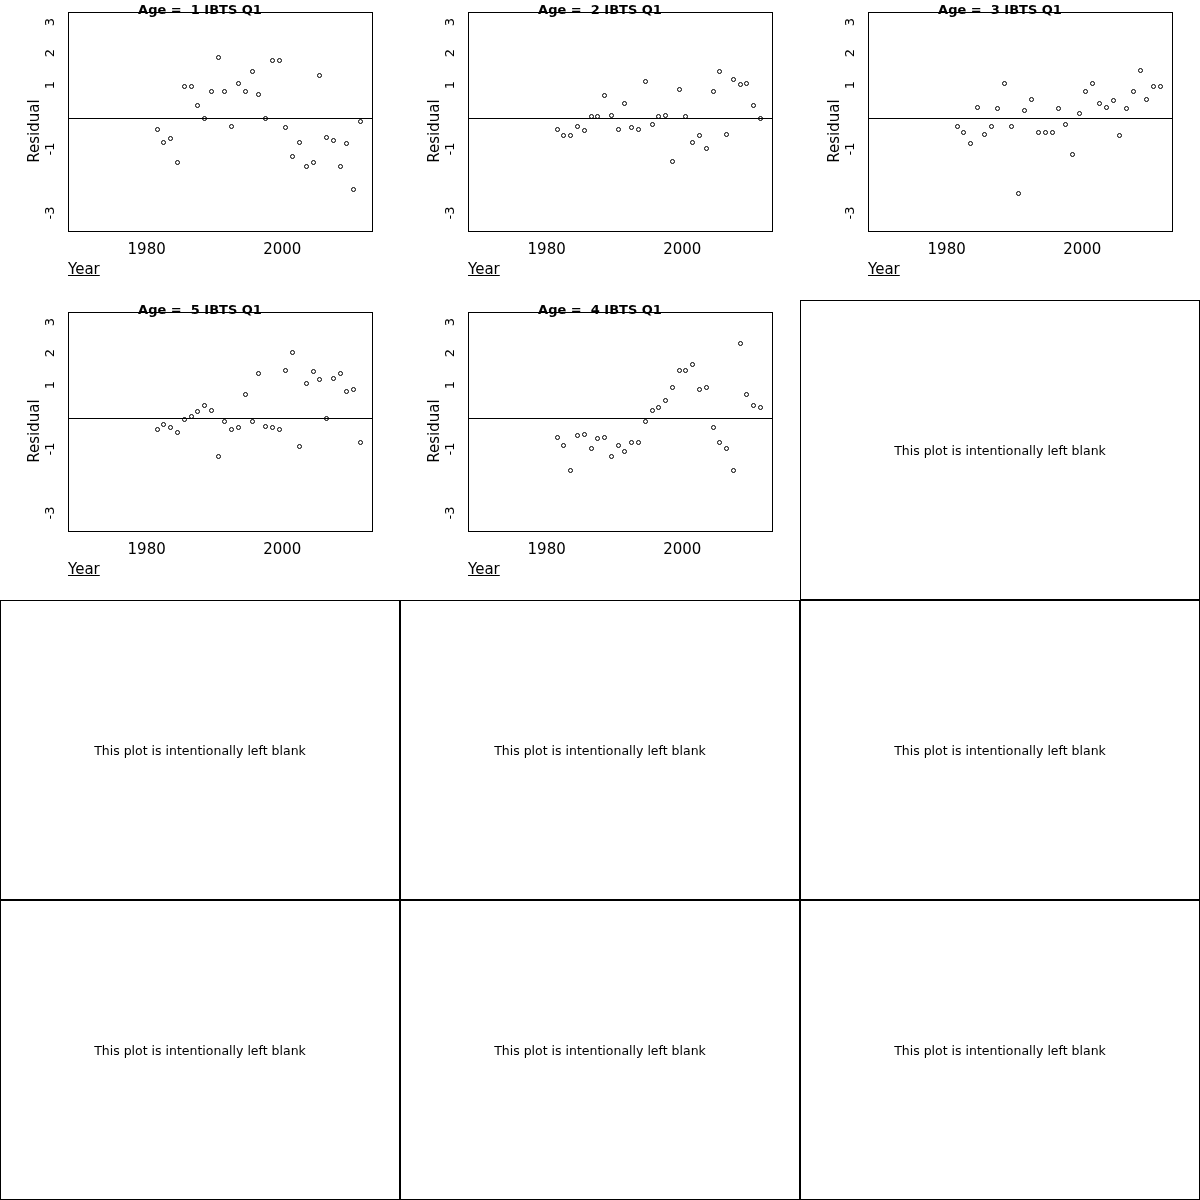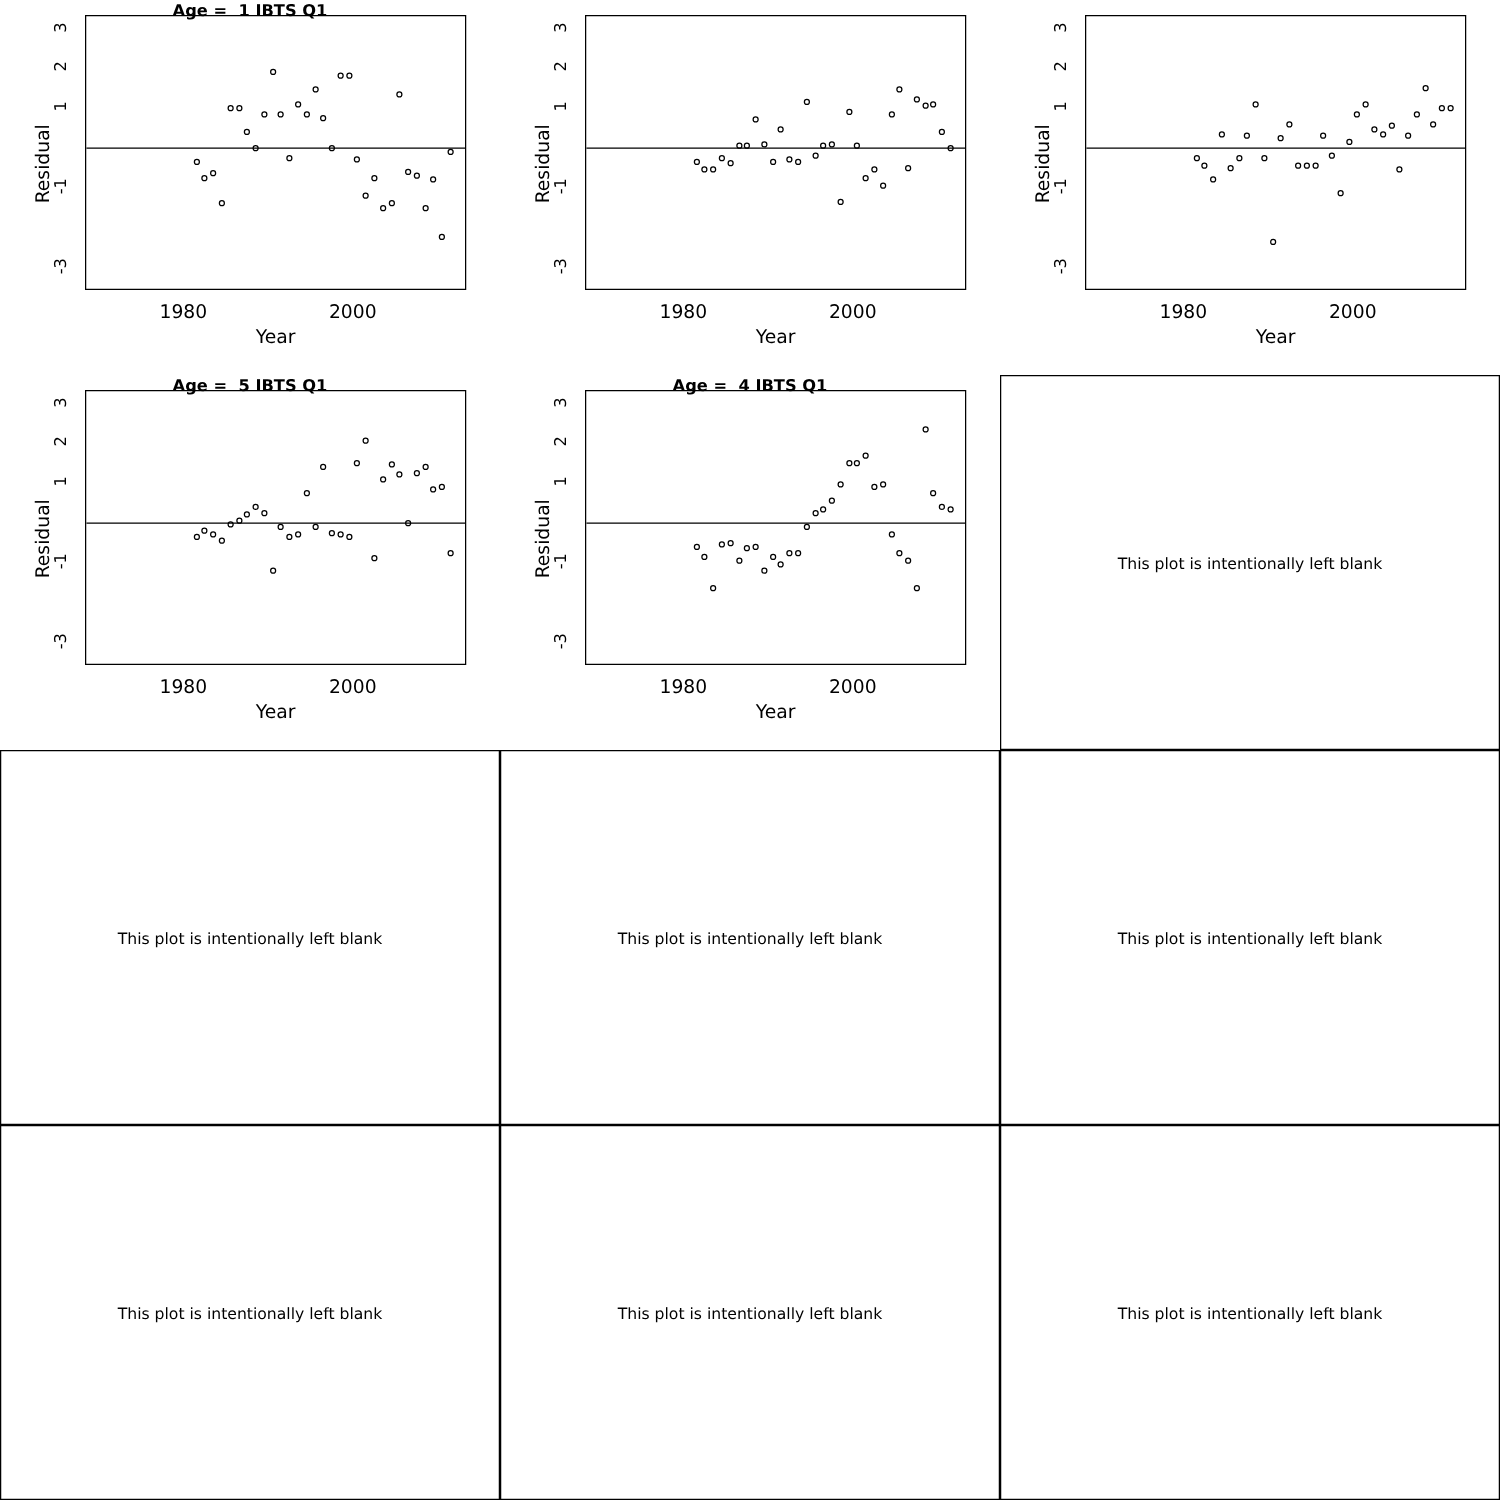--- a/index.html
+++ b/index.html
@@ -96,23 +96,24 @@
     width: 60px;
     text-align: right;
     font-size: 15px;
     font-family: "DejaVu Sans", sans-serif;
   }
   .xlab {
     position: absolute;
     left: 68px;
     top: 260px;
     width: 305px;
-    text-align: center;
+    text-align: left;
     font-size: 15px;
     font-family: "DejaVu Sans", sans-serif;
+    text-decoration: underline;
   }
 
   
   .blank-frame {
     position: absolute;
     left: 0;
     top: 0;
     width: 100%;
     height: 100%;
     border: 1px solid #000000;
@@ -171,20 +172,21 @@
       <div class="ytick" style="top: 53.4493px;">2</div>
       <div class="ytick" style="top: 85.3333px;">1</div>
       <div class="ytick ytick-minus" style="top: 149.101px;">-1</div>
       <div class="ytick ytick-minus" style="top: 212.87px;">-3</div>
       <div class="ylab">Residual</div>
       <div class="xtick" style="left: 105.778px;">1980</div>
       <div class="xtick" style="left: 241.333px;">2000</div>
       <div class="xlab">Year</div>
     </div>
     <div class="cell">
+      <div class="panel-title">Age =  2 IBTS Q1</div>
       <div class="plot-frame">
         <div class="zeroline" style="top: 105.217px;"></div>
         <div class="pt" style="left: 88.1111px; top: 116.377px;"></div>
         <div class="pt" style="left: 94.8889px; top: 122.754px;"></div>
         <div class="pt" style="left: 101.667px; top: 122.754px;"></div>
         <div class="pt" style="left: 108.444px; top: 113.188px;"></div>
         <div class="pt" style="left: 115.222px; top: 117.971px;"></div>
         <div class="pt" style="left: 122px; top: 103.623px;"></div>
         <div class="pt" style="left: 128.778px; top: 103.623px;"></div>
         <div class="pt" style="left: 135.556px; top: 82.8986px;"></div>
@@ -216,20 +218,21 @@
       <div class="ytick" style="top: 53.4493px;">2</div>
       <div class="ytick" style="top: 85.3333px;">1</div>
       <div class="ytick ytick-minus" style="top: 149.101px;">-1</div>
       <div class="ytick ytick-minus" style="top: 212.87px;">-3</div>
       <div class="ylab">Residual</div>
       <div class="xtick" style="left: 105.778px;">1980</div>
       <div class="xtick" style="left: 241.333px;">2000</div>
       <div class="xlab">Year</div>
     </div>
     <div class="cell">
+      <div class="panel-title">Age =  3 IBTS Q1</div>
       <div class="plot-frame">
         <div class="zeroline" style="top: 105.217px;"></div>
         <div class="pt" style="left: 88.1111px; top: 113.188px;"></div>
         <div class="pt" style="left: 94.8889px; top: 119.565px;"></div>
         <div class="pt" style="left: 101.667px; top: 130.725px;"></div>
         <div class="pt" style="left: 108.444px; top: 94.058px;"></div>
         <div class="pt" style="left: 115.222px; top: 121.159px;"></div>
         <div class="pt" style="left: 122px; top: 113.188px;"></div>
         <div class="pt" style="left: 128.778px; top: 95.6522px;"></div>
         <div class="pt" style="left: 135.556px; top: 70.1449px;"></div>

